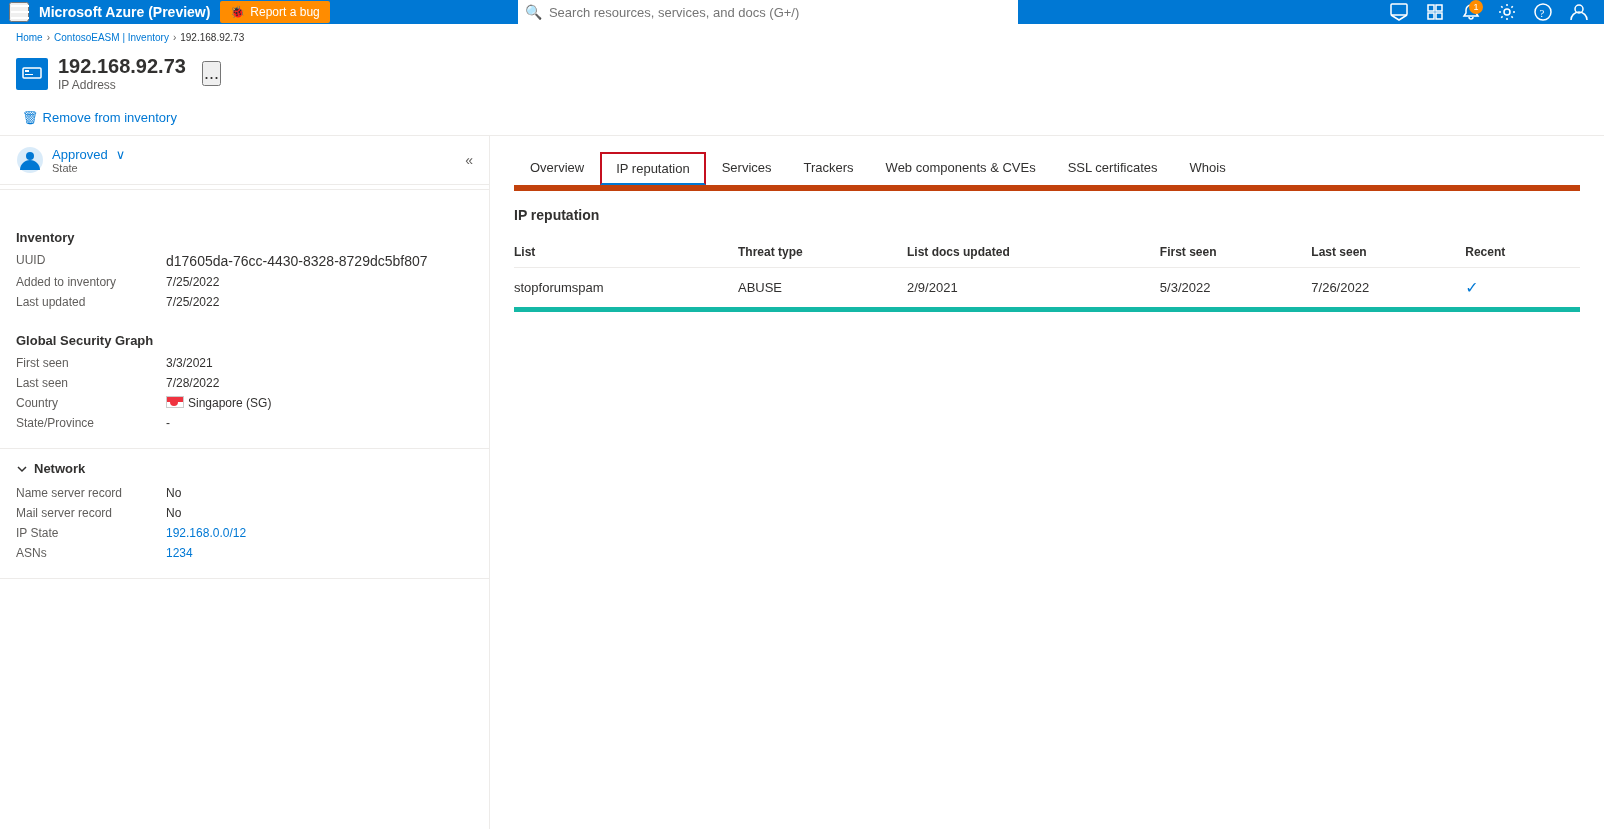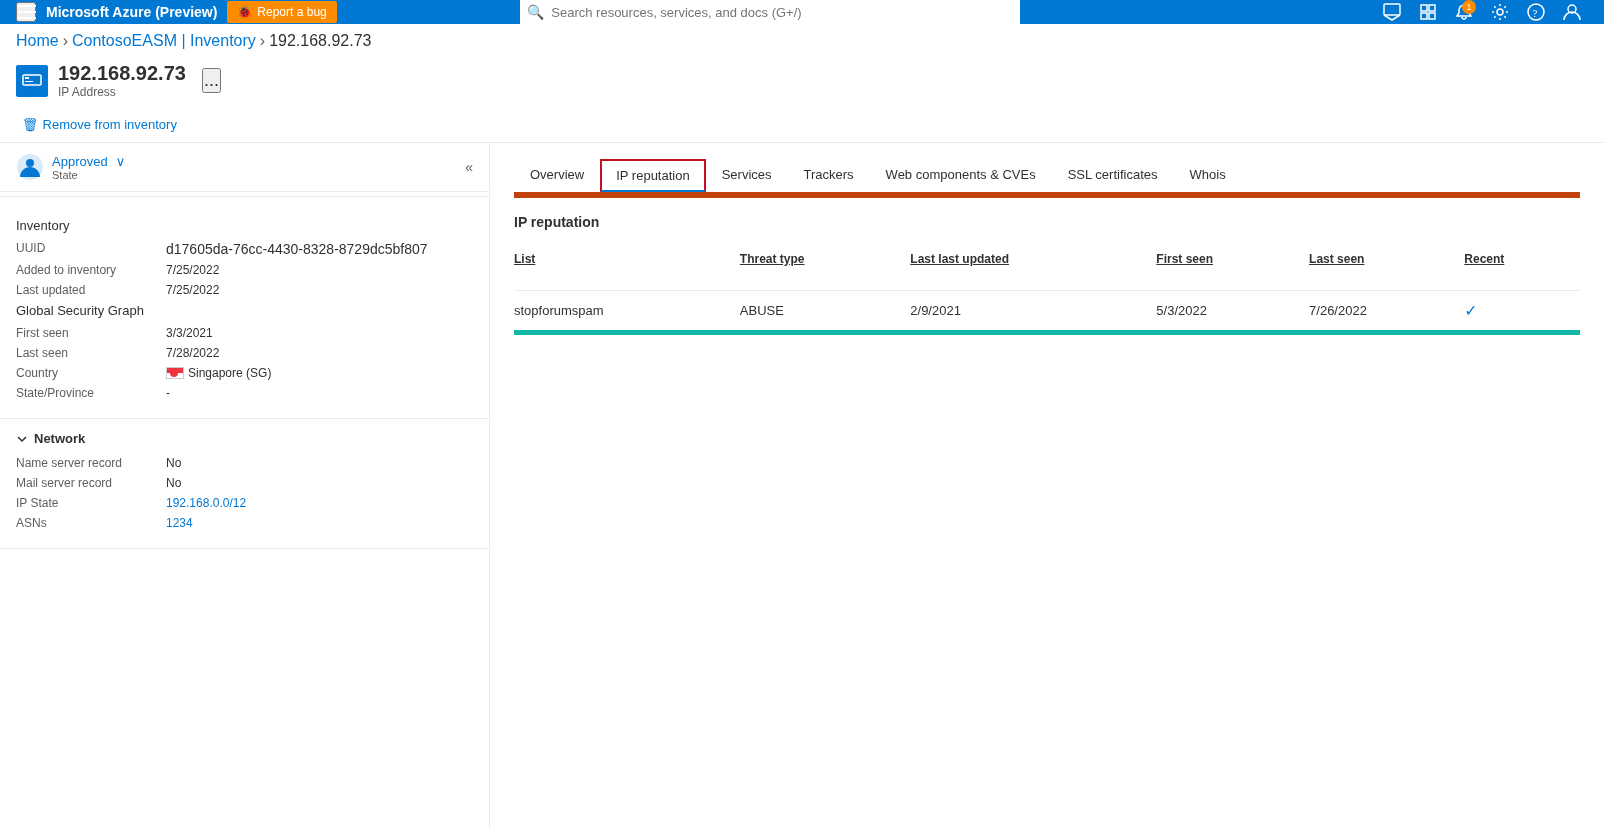--- a/index.html
+++ b/index.html
@@ -4,21 +4,21 @@
   <style>
     * { box-sizing: border-box; margin: 0; padding: 0; }
     body { font-family: 'Segoe UI', sans-serif; font-size: 13px; color: #323130; background: #fff; }
 
     
     .topnav {
       background: #0078d4;
       height: 24px;
       display: flex;
       align-items: center;
-      padding: 0 16px;
+      padding: 0 9px;
       gap: 10px;
       color: #fff;
     }
     .topnav-hamburger {
       width: 20px; height: 20px; cursor: pointer;
       display: flex; flex-direction: column; justify-content: center; gap: 4px;
     }
     .topnav-hamburger span { display: block; height: 2px; background: #fff; width: 18px; }
     .topnav-title { font-size: 14px; font-weight: 600; color: #fff; white-space: nowrap; }
     .topnav-bug-btn {
@@ -40,21 +40,21 @@
       cursor: pointer; display: flex; align-items: center; justify-content: center; font-size: 16px; position: relative;
     }
     .notif-badge {
       position: absolute; top: 4px; right: 4px; background: #ff8c00;
       color: #fff; border-radius: 50%; width: 14px; height: 14px;
       font-size: 9px; display: flex; align-items: center; justify-content: center;
     }
 
     
     .breadcrumb {
-      padding: 8px 16px; font-size: 16px; color: #0078d4; display: flex; align-items: center; gap: 4px;
+      padding: 8px 16px; font-size: 10px; color: #0078d4; display: flex; align-items: center; gap: 4px;
     }
     .breadcrumb a { color: #0078d4; text-decoration: none; }
     .breadcrumb-sep { color: #605e5c; }
     .breadcrumb-current { color: #323130; }
 
     
     .page-header {
       padding: 4px 16px 8px 16px; display: flex; align-items: center; gap: 10px;
     }
     .page-header-icon {
@@ -104,31 +104,31 @@
     
     .section { padding: 12px 16px; border-bottom: 1px solid #edebe9; }
     .section-title {
       font-weight: 600; font-size: 13px; margin-bottom: 10px;
       display: flex; align-items: center; gap: 6px; cursor: pointer;
     }
     .info-row { display: flex; gap: 10px; margin-bottom: 6px; font-size: 12px; }
     .info-label { color: #605e5c; width: 140px; flex-shrink: 0; }
     .info-value { color: #323130; flex: 1; }
     .info-value.link { color: #0078d4; cursor: pointer; text-decoration: none; }
-    .info-value.flag { display: flex; align-items: center; gap: 4px; }
+    .info-value.flag { display: flex; align-items: flex-start; gap: 4px; }
     .flag-img {
       width: 18px; height: 12px; display: inline-block;
       background: linear-gradient(to bottom, #ef3340 50%, #ffffff 50%);
       border: 1px solid #ccc; position: relative; overflow: hidden;
     }
     .flag-img::after {
       content: ''; position: absolute; left: 3px; top: 50%; transform: translateY(-50%);
       width: 8px; height: 8px; background: #ef3340; border-radius: 50%;
     }
-    .subsection-title { font-weight: 400; font-size: 13px; margin-top: 5px; margin-bottom: 8px; }
+    .subsection-title { font-weight: 700; font-size: 13px; margin-top: 24px; margin-bottom: 8px; }
 
     
     .right-panel { flex: 1; overflow-y: auto; padding: 16px 24px; }
 
     
     .tabs { display: flex; gap: 0; border-bottom: 6px solid #c2410c; margin-bottom: 16px; }
     .tab {
       padding: 8px 16px; cursor: pointer; font-size: 13px; color: #323130;
       border: none; background: none; border-bottom: 2px solid transparent;
       white-space: nowrap;
@@ -137,22 +137,22 @@
       color: #0078d4; border-bottom: 2px solid #0078d4;
       border: 2px solid #c50f1f; border-bottom: 2px solid #0078d4;
       font-weight: 500;
     }
     .tab.active { border: 2px solid #c50f1f; color: #323130; }
 
     
     .section-heading { font-weight: 600; font-size: 14px; margin-bottom: 14px; }
     .data-table { width: 100%; border-collapse: collapse; font-size: 13px; }
     .data-table th {
-      text-align: left; font-weight: 600; padding: 8px 12px 24px 0;
-      border-bottom: 1px solid #edebe9; color: #323130; font-size: 12px; white-space: nowrap; text-decoration: underline;
+      text-align: left; font-weight: 600; padding: 8px 12px 8px 0;
+      border-bottom: 1px solid #edebe9; color: #323130; font-size: 12px; white-space: nowrap;
     }
     .data-table td {
       padding: 10px 12px 10px 0; border-bottom: 5px solid #14b8a6; color: #323130; font-size: 13px;
     }
     .check-icon { color: #0078d4; font-size: 16px; }
 
     
     .hdivider { border: none; border-top: 1px solid #edebe9; margin: 4px 0; }
   </style>
 </head>
@@ -349,21 +349,21 @@
       </div>
 
     <div>
       <div class="section-heading">IP reputation</div>
 
       <table class="data-table">
         <thead>
           <tr>
             <th>List</th>
             <th>Threat type</th>
-            <th>Last last updated</th>
+            <th>List docs updated</th>
             <th>First seen</th>
             <th>Last seen</th>
             <th>Recent</th>
           </tr>
         </thead>
         <tbody id="table-body">
         <tr>
     <td>stopforumspam</td>
     <td>ABUSE</td>
     <td>2/9/2021</td>

